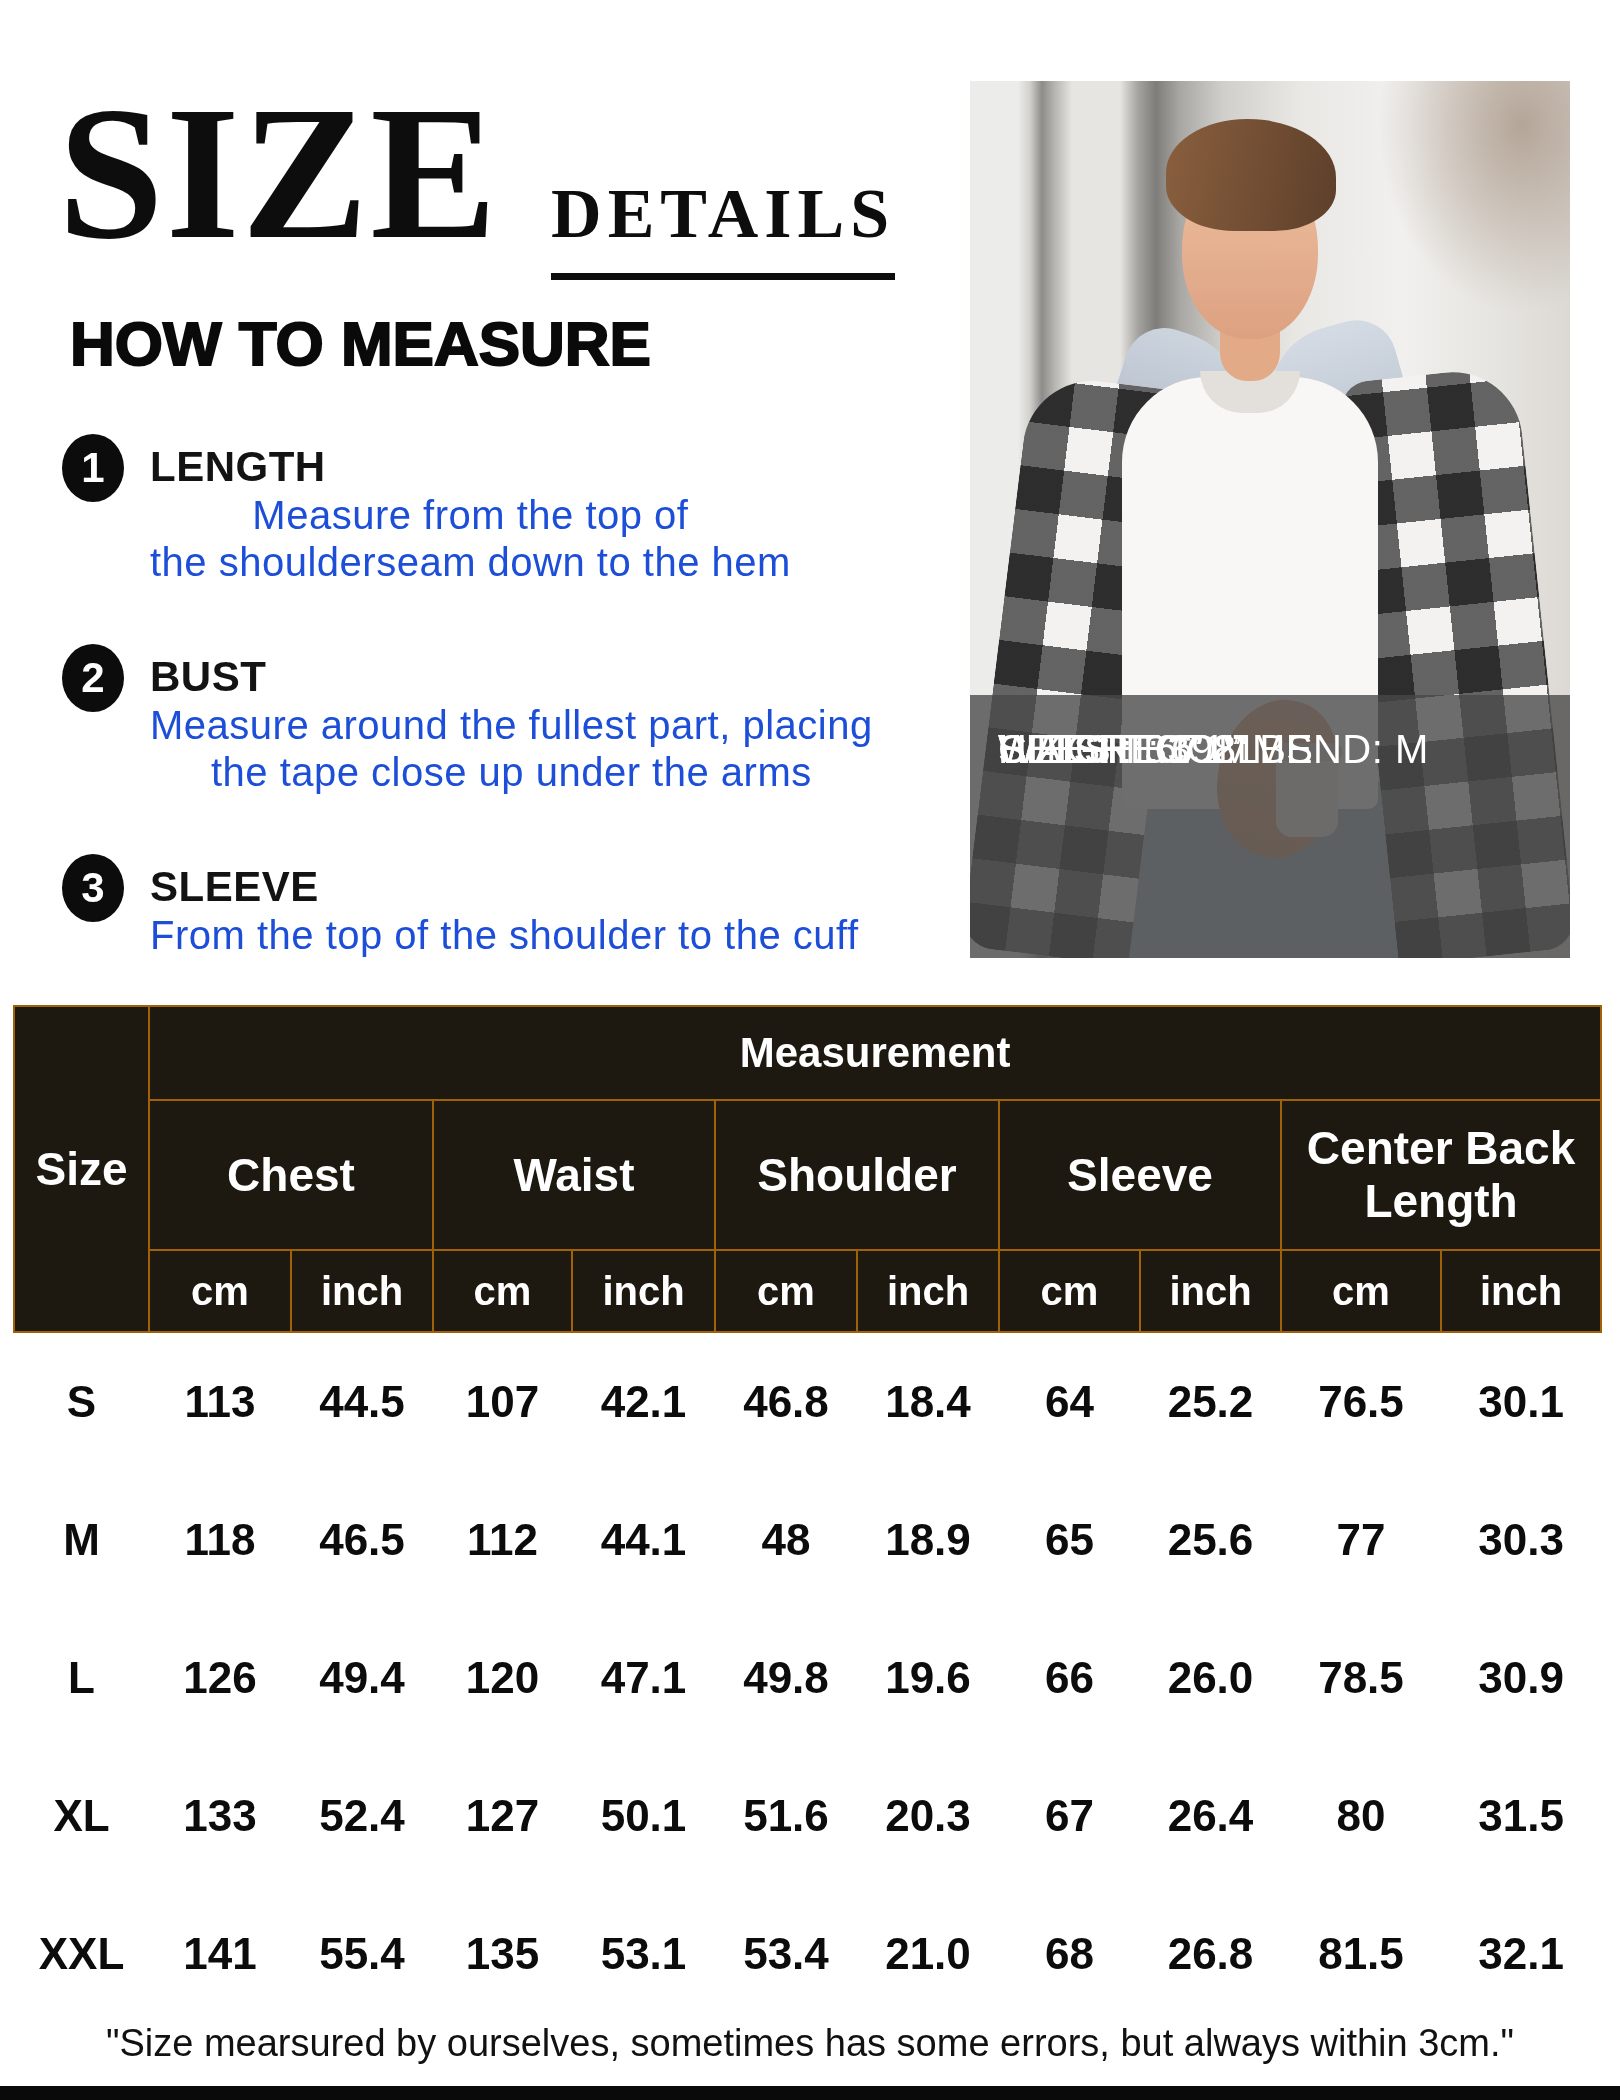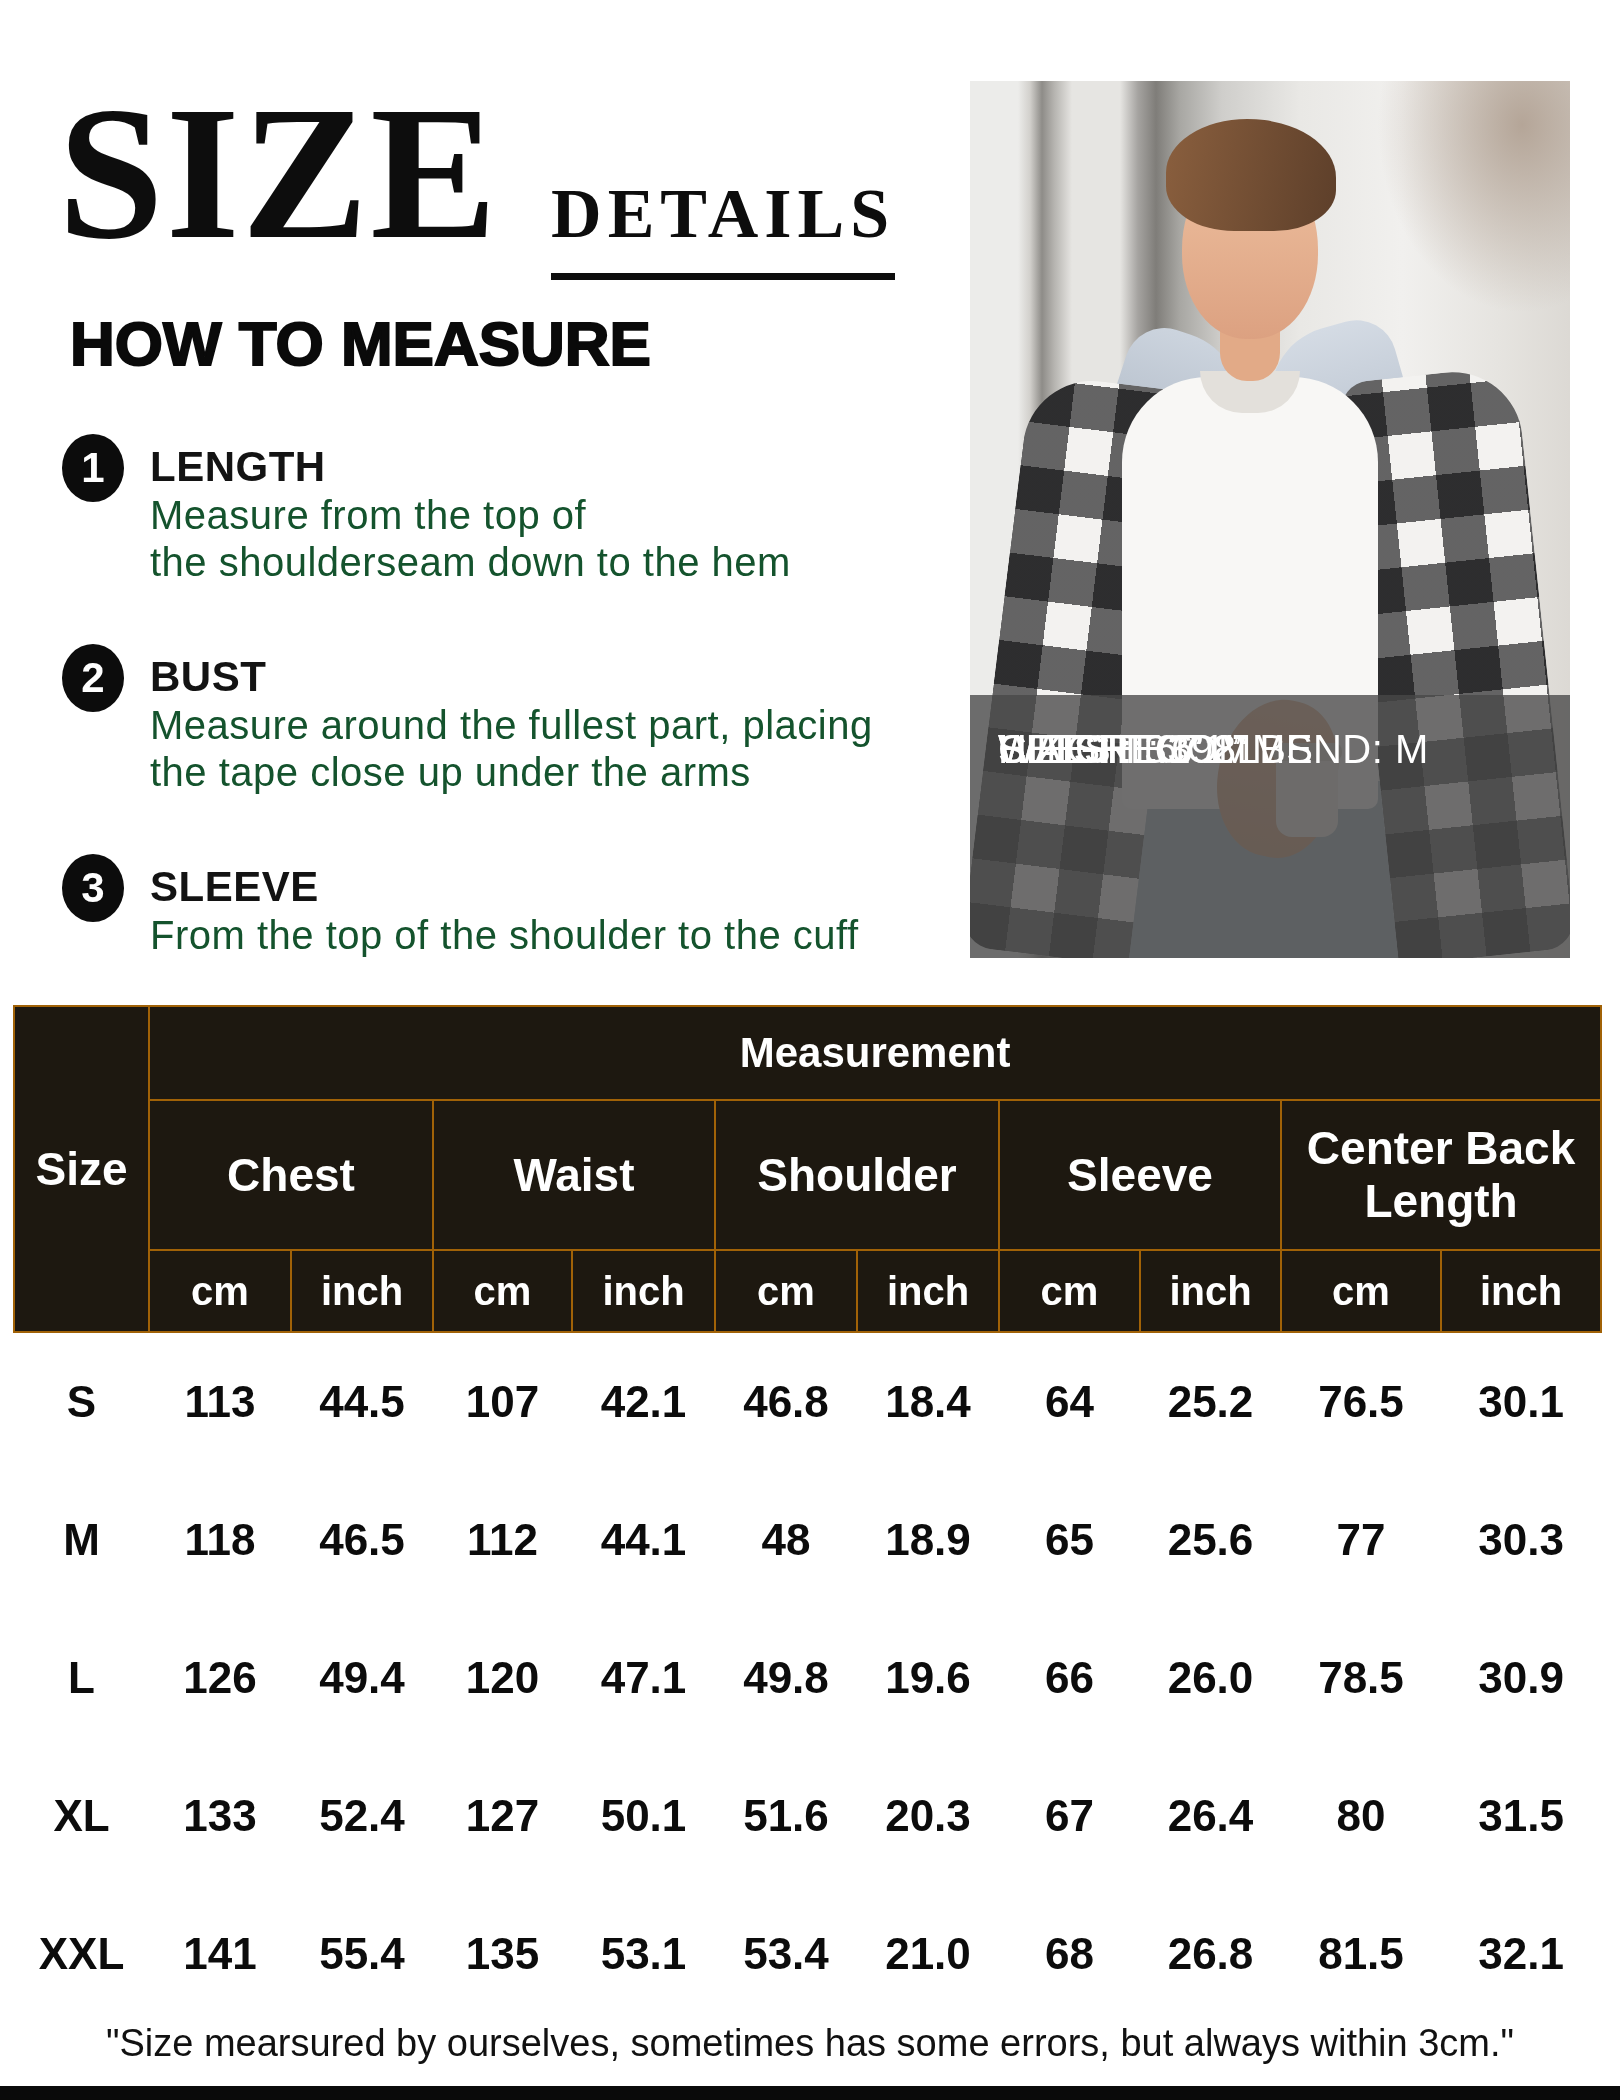--- a/index.html
+++ b/index.html
@@ -14,21 +14,21 @@
              letter-spacing:6px;color:#0d0d0d;border-bottom:7px solid #0d0d0d;padding-bottom:24px;}
 
   
   .how-heading{position:absolute;left:70px;top:308px;font-size:62px;font-weight:900;
                letter-spacing:0;color:#0a0a0a;-webkit-text-stroke:2px #0a0a0a;}
   .steps{position:absolute;left:62px;top:420px;width:860px;}
   .step{display:flex;gap:26px;margin-bottom:44px;}
   .step-badge{flex:0 0 auto;width:62px;height:68px;margin-top:14px;background:#0c0c0c;border-radius:50%;
               display:flex;align-items:center;justify-content:center;color:#fff;font-size:42px;font-weight:bold;}
   .step-label{font-size:42px;font-weight:bold;line-height:50px;color:#131313;letter-spacing:0.5px;margin-top:22px;}
-  .step-line{font-size:40px;line-height:47px;color:#14532d;letter-spacing:0.5px;}
+  .step-line{font-size:40px;line-height:47px;color:#1d4ed8;letter-spacing:0.5px;text-align:center;}
   .step-line:empty{display:none;}
 
   
   .photo{position:absolute;left:970px;top:73px;width:600px;height:877px;overflow:hidden;
     background:
       radial-gradient(200px 260px at 92% 5%, rgba(178,162,148,.95), rgba(178,162,148,0) 72%),
       linear-gradient(90deg,#ececea 0,#ececea 8%,#d2d0cc 10%,#8e8c88 12%,#b5b3af 14%,
         #e6e5e2 17%,#e6e5e2 25%,#a5a3a0 28%,#7f7d79 31%,#a8a7a3 35%,
         #cfcecb 42%,#e9e8e5 55%,#f1f0ee 72%,#e6e4e0 88%,#dcd9d4 100%); margin-top: 8px;}
   .photo *{position:absolute;}

